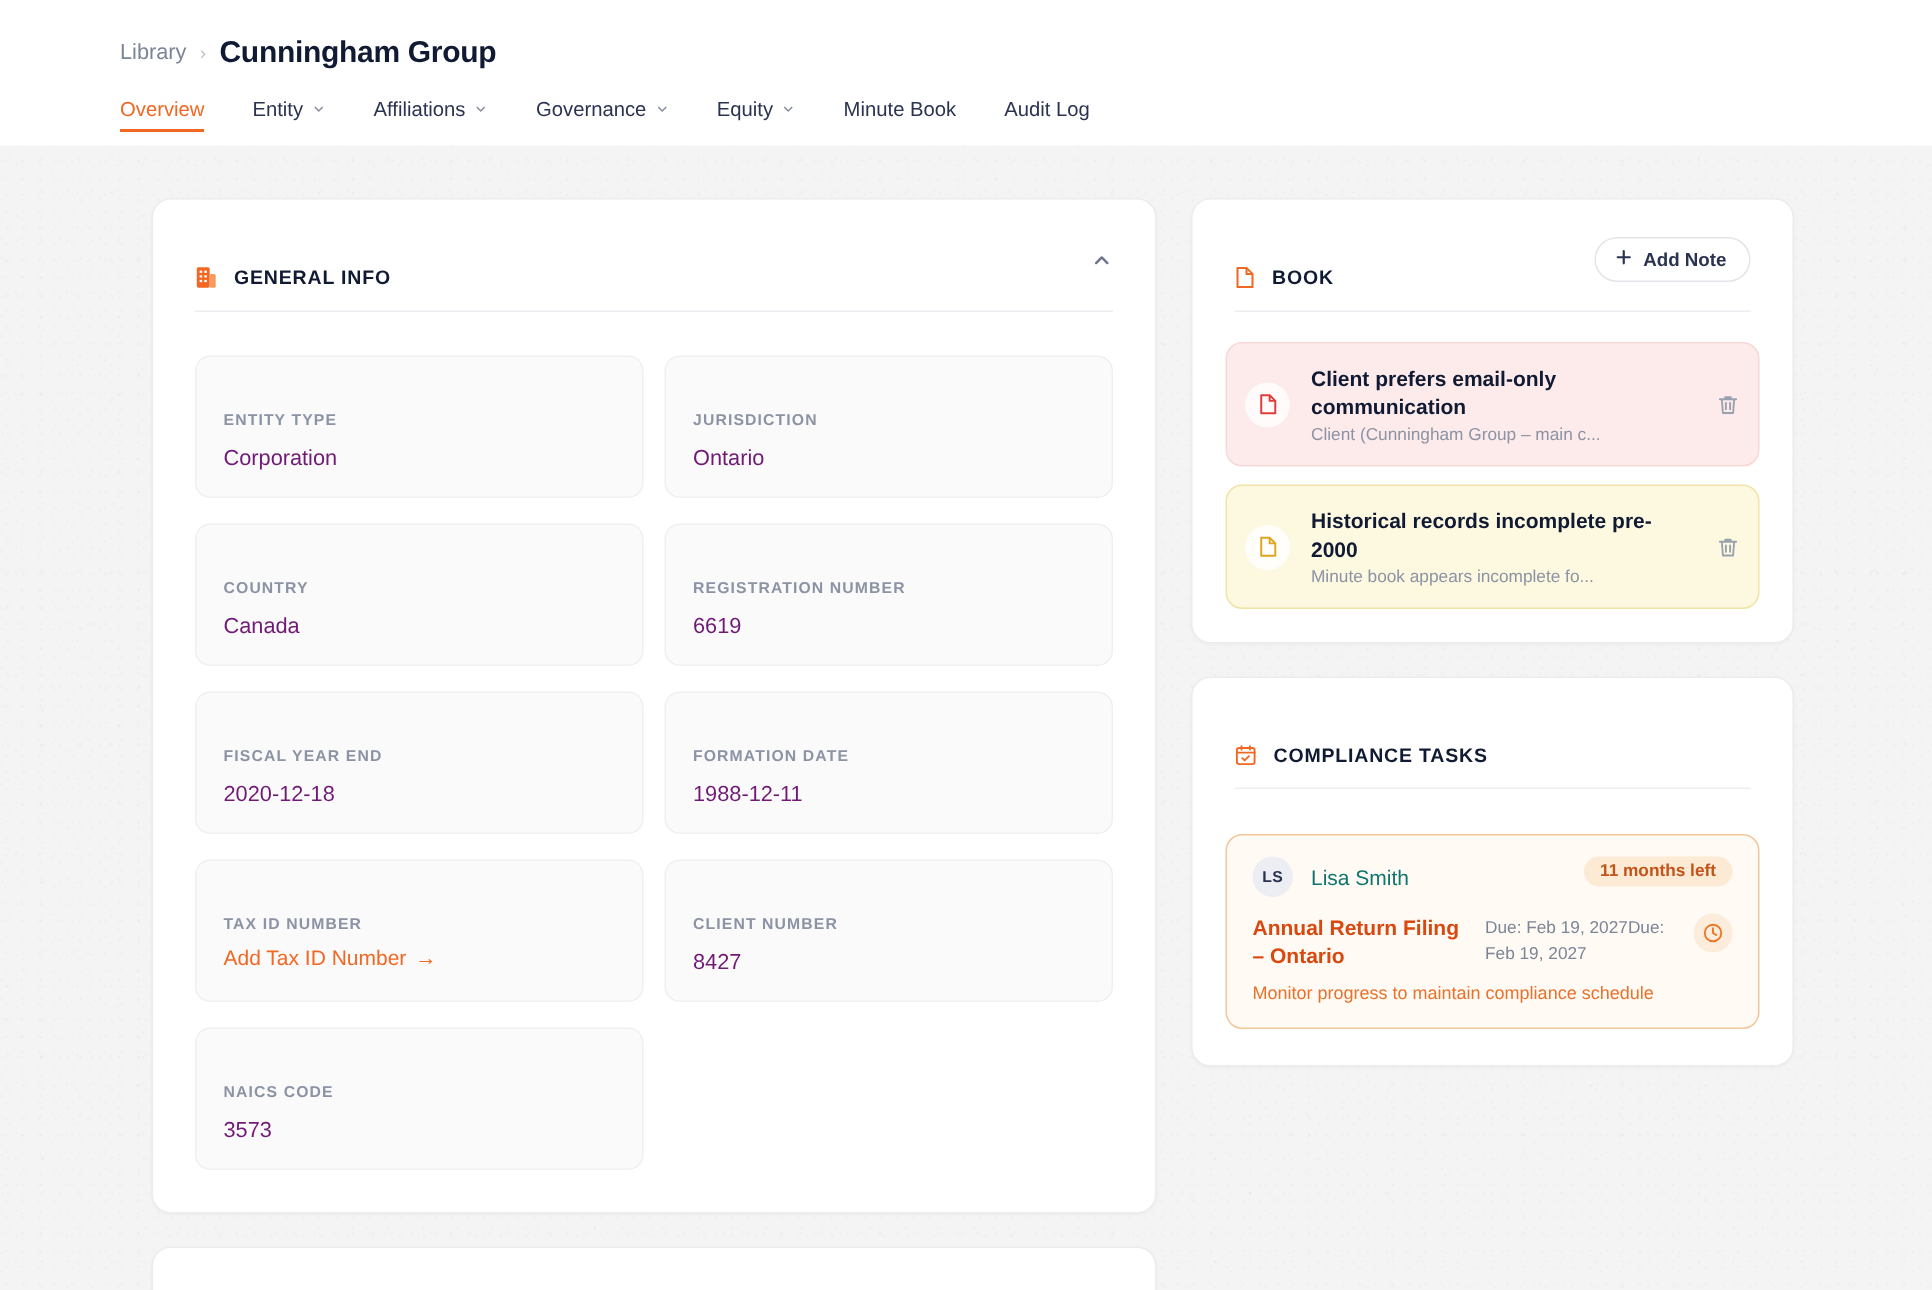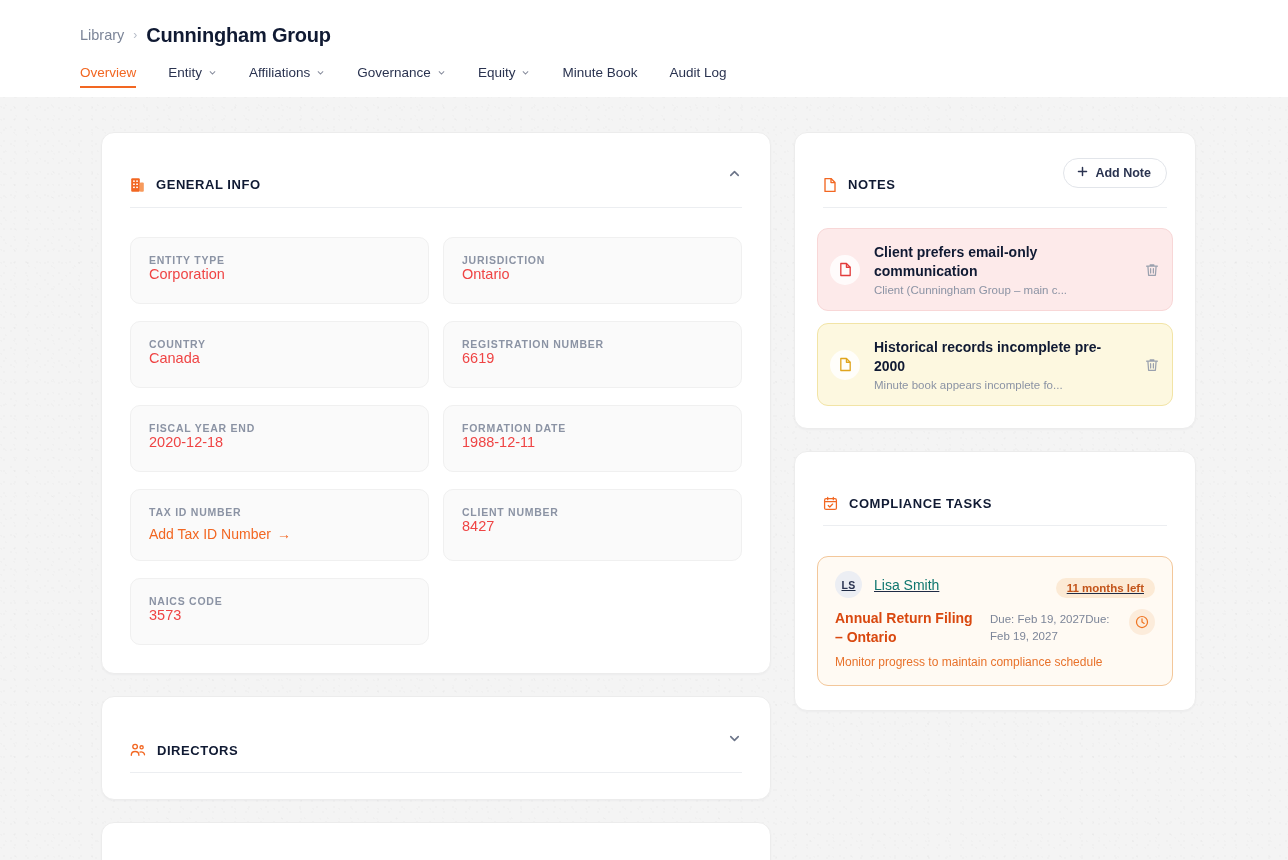--- a/index.html
+++ b/index.html
@@ -157,25 +157,26 @@
     border-radius: 10px;
     padding: 16px 18px 17px 18px;
     min-height: 67px;
   }
   .field-label {
     font-size: 10.5px;
     font-weight: bold;
     letter-spacing: .75px;
     color: #8b93a4;
     text-transform: uppercase;
+    margin-top: 20px;
   }
   .field-value {
-    margin-top: 0;
+    margin-top: 12px;
     font-size: 14.5px;
-    color: #ef4444;
+    color: #701a75;
   }
   .field-action {
     margin-top: 8px;
     font-size: 14px;
     color: #f26722;
     cursor: pointer;
     display: inline-flex;
     align-items: center;
     gap: 6px;
   }
@@ -252,23 +253,22 @@
   .compliance-body { padding: 30px 22px 24px 22px; }
 
   .task {
     border: 1px solid #f3c79a;
     background: #fffaf3;
     border-radius: 11px;
     padding: 14px 17px 16px 17px;
   }
   .task-top {
     display: flex;
-    align-items: flex-end;
+    align-items: flex-start;
     justify-content: space-between;
-    text-decoration: underline;
   }
   .assignee {
     display: flex;
     align-items: center;
     gap: 12px;
   }
   .avatar {
     width: 27px; height: 27px;
     border-radius: 50%;
     background: #eceef3;
@@ -507,21 +507,21 @@
 
   <div class="col-right">
 
     <div class="card">
       <div class="card-head">
         <div class="card-head-left">
           <svg width="14" height="16" viewBox="0 0 14 16" fill="none" stroke="#f26722" stroke-width="1.35" stroke-linejoin="round">
             <path d="M2 1.6h6l4 4v8.8H2z"></path>
             <path d="M8 1.6v4h4"></path>
           </svg>
-          <span class="card-title">NOTES</span>
+          <span class="card-title">BOOK</span>
         </div>
         <button class="add-note-btn">
           <svg class="plus-icon" viewBox="0 0 12 12" fill="none" stroke="currentColor" stroke-width="1.6" stroke-linecap="round">
               <path d="M6 1.6v8.8M1.6 6h8.8"></path>
             </svg>
           <span>Add Note</span>
         </button>
       </div>
       <div class="card-rule"></div>
 

